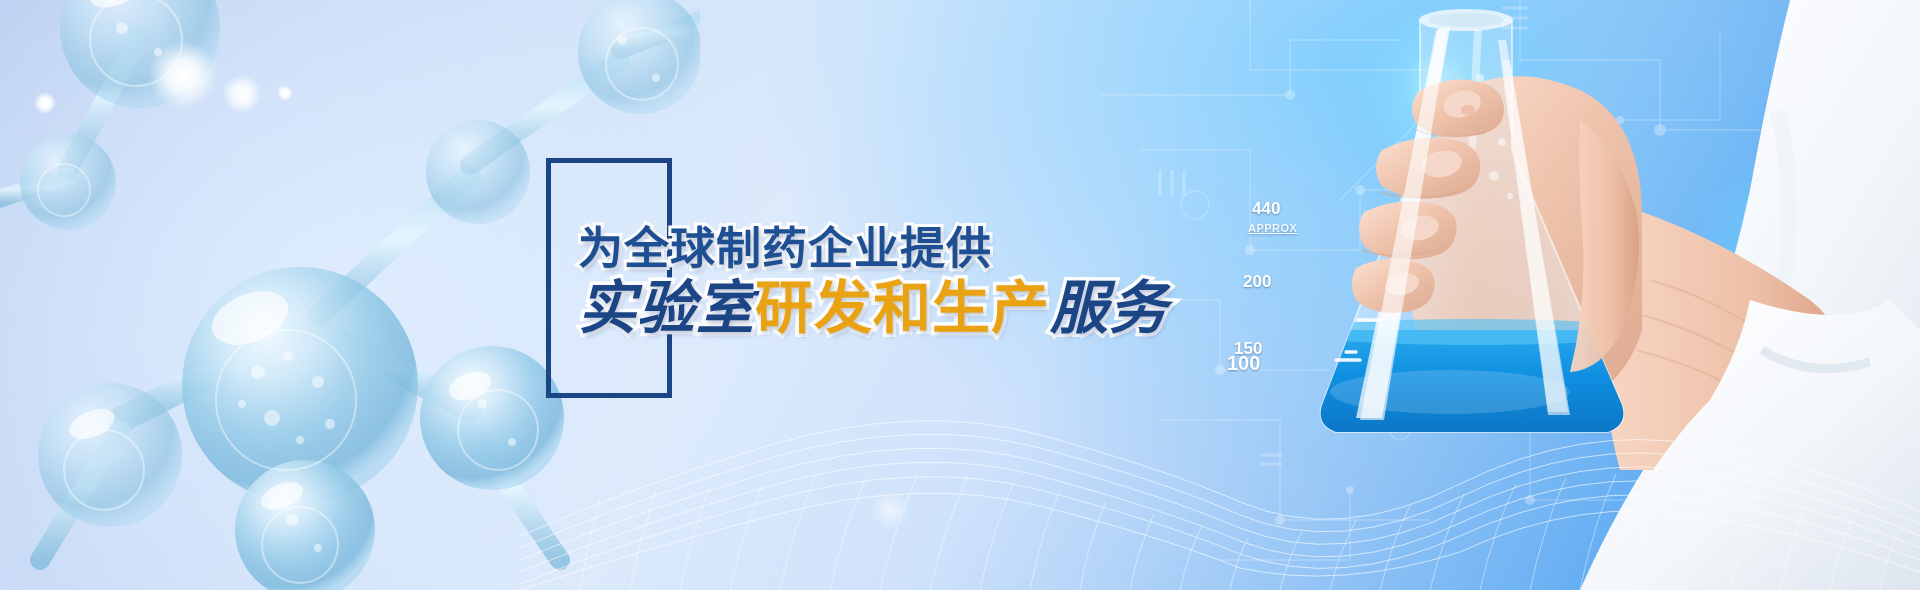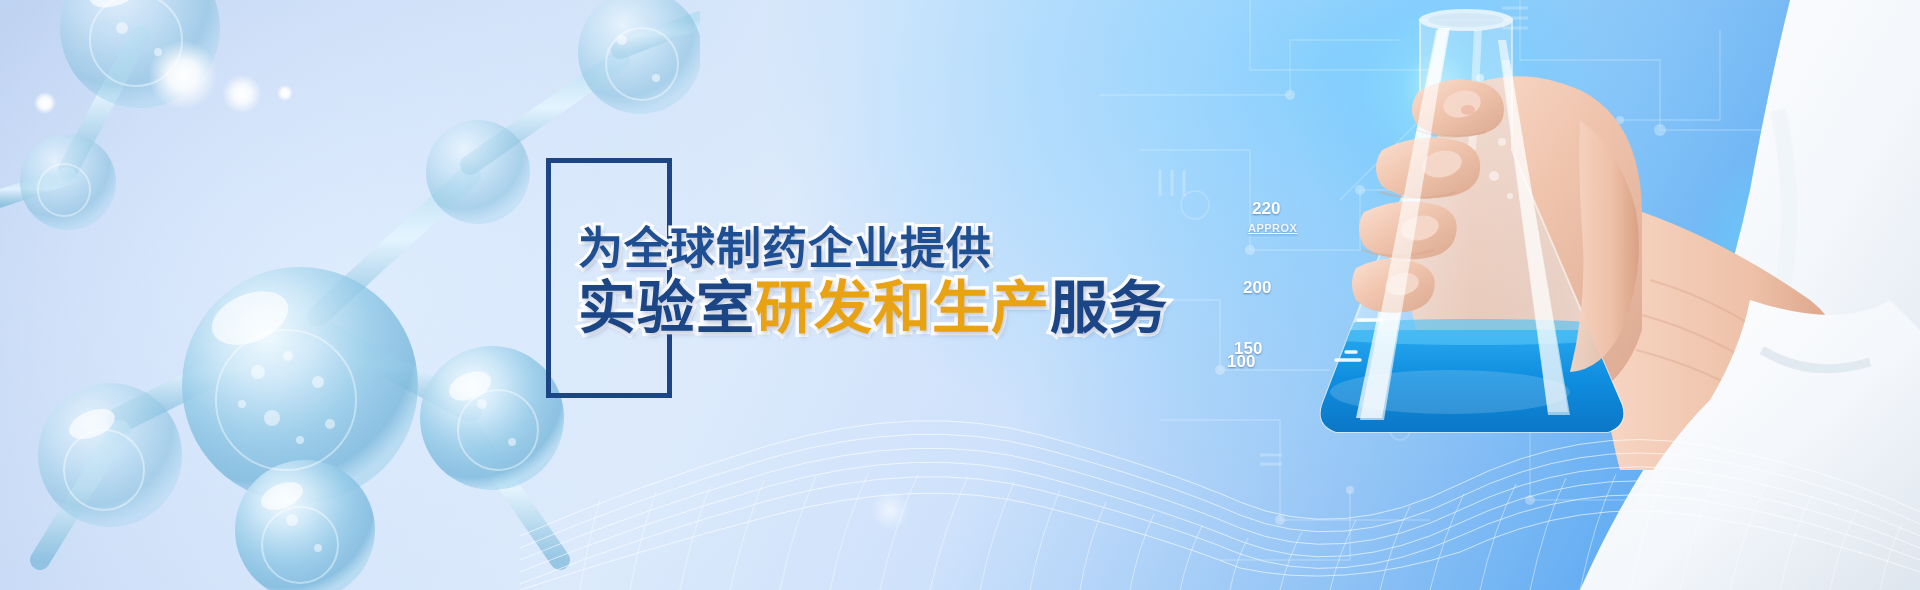--- a/index.html
+++ b/index.html
@@ -71,37 +71,37 @@
     text-shadow:2px 3px 4px rgba(60,90,140,.35);
   }
   .line2{
     font-size:58px;
     line-height:68px;
     -webkit-text-stroke:7px #ffffff;
     paint-order:stroke fill;
     text-shadow:2px 3px 5px rgba(60,90,140,.35);
     margin-top:-2px;
   }
-  .seg-blue{color:#1b4585;}
+  .seg-blue{color:#1b4585;font-style:italic;}
   .seg-gold{color:#e9a312;font-family:Liberation Serif, serif;}
 
   
   .grad{
     position:absolute;
     color:#ffffff;
     font-weight:bold;
     font-family:"Liberation Sans","DejaVu Sans",sans-serif;
     text-shadow:0 1px 2px rgba(40,80,130,.55);
     pointer-events:none;
   }
   .grad-250{left:1252px;top:199px;font-size:17px;}
   .grad-approx{left:1248px;top:222px;font-size:11px;letter-spacing:.5px;opacity:.85;text-decoration:underline;}
-  .grad-200{left:1243px;top:278px;font-size:17px;}
+  .grad-200{left:1243px;top:272px;font-size:17px;}
   .grad-150{left:1234px;top:313px;font-size:17px;margin-top:26px;}
-  .grad-100{left:1227px;top:352px;font-size:17px;}
+  .grad-100{left:1227px;top:352px;font-size:20px;}
 </style>
 </head>
 <body>
 
 <div class="banner">
 
   <div class="glow g5"></div>
   <div class="glow g6"></div>
   <div class="glow g7"></div>
   <div class="glow g8"></div>
@@ -346,21 +346,21 @@
         <path d="M212 250 Q246 262 284 250"></path>
       </g>
     </g>
 
     <path d="M430 120 Q470 150 486 210 Q496 270 472 330 Q452 370 420 372 Q438 300 432 230 Q428 170 430 120 Z" fill="url(#skin2)" opacity=".95"></path>
 
     <path d="M286 30 L298 30 L234 420 L210 420 Z" fill="#ffffff" opacity=".62"></path>
     <path d="M352 60 L360 60 L418 412 L398 412 Z" fill="#ffffff" opacity=".42"></path>
   </svg>
 
-  <div class="grad grad-250">220</div>
+  <div class="grad grad-250">440</div>
   <div class="grad grad-approx">APPROX</div>
   <div class="grad grad-200">200</div>
   <div class="grad grad-150">150</div>
   <div class="grad grad-100">100</div>
 
   <svg class="mesh" viewBox="0 0 1400 230" preserveAspectRatio="none">
     <g stroke="#ffffff" stroke-opacity=".62" fill="none" stroke-width="1">
       <path d="M0 200 Q120 150 250 112 Q400 70 520 102 Q640 134 720 168 Q820 208 940 150 Q1060 92 1180 112 Q1300 132 1400 176"></path>
       <path d="M0 212 Q120 163 250 126 Q400 84 520 116 Q640 148 720 181 Q820 220 940 163 Q1060 106 1180 126 Q1300 146 1400 188"></path>
       <path d="M0 224 Q120 176 250 140 Q400 99 520 130 Q640 161 720 194 Q820 230 940 176 Q1060 120 1180 140 Q1300 160 1400 200"></path>

